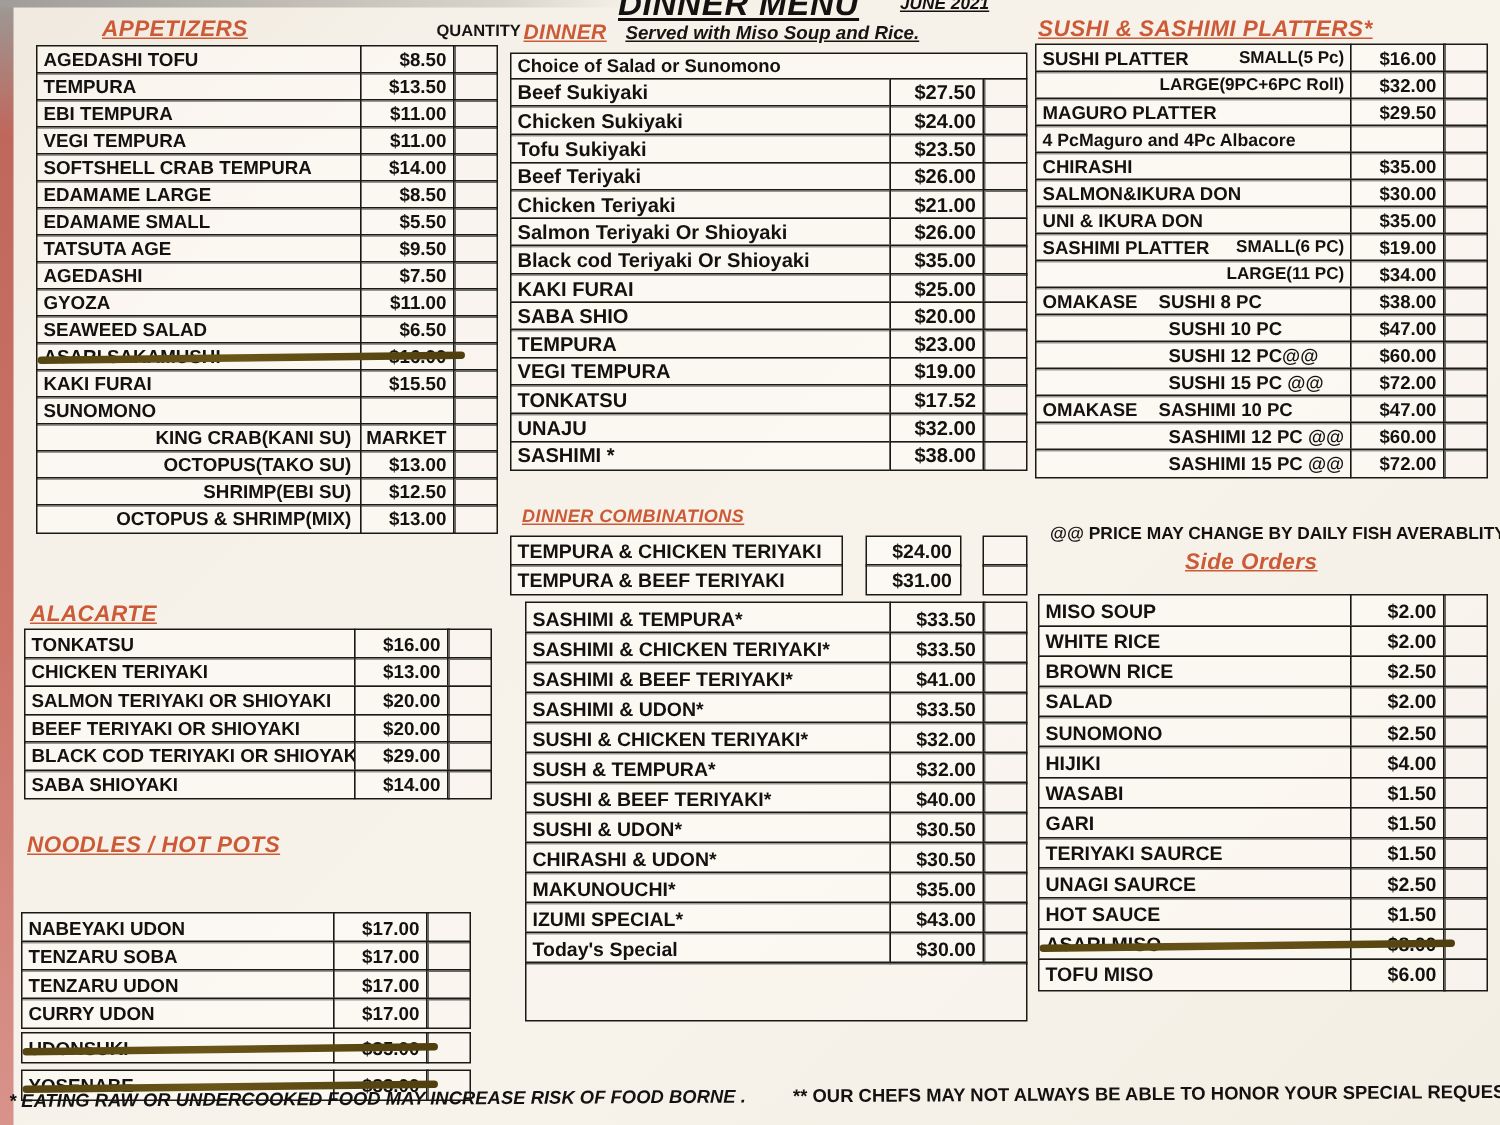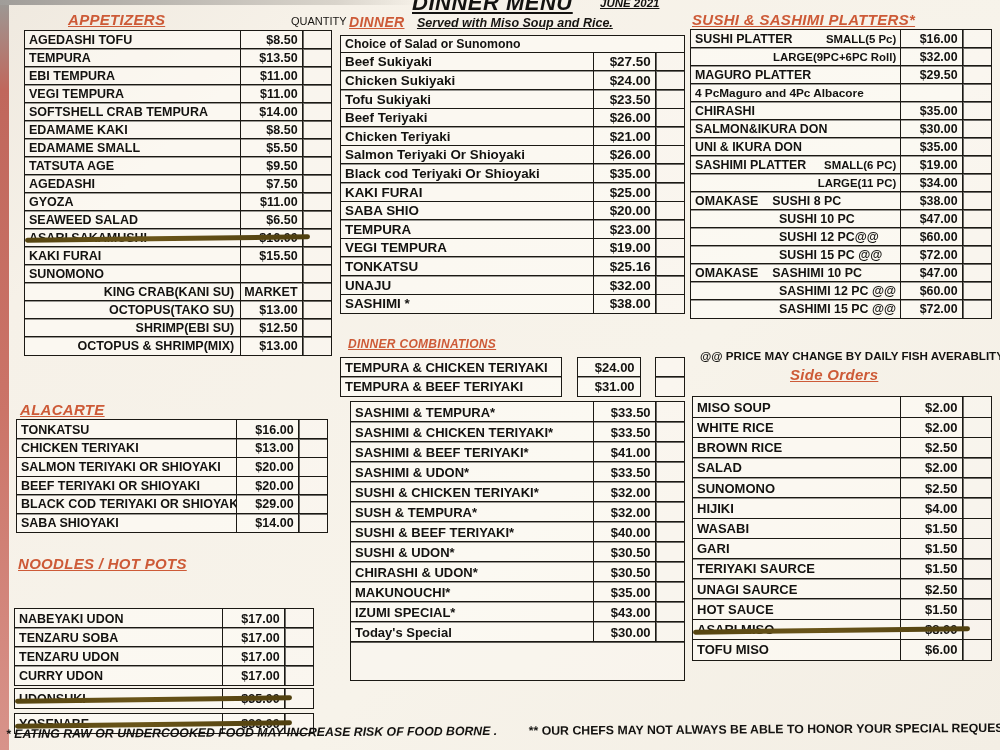--- a/index.html
+++ b/index.html
@@ -8,21 +8,21 @@
         background:linear-gradient(135deg,#efe9df 0%,#f6f1e8 18%,#f7f3ea 60%,#f3eee4 100%);}
   
   .edge-left{position:absolute;left:0;top:0;width:9px;height:750px;
              background:linear-gradient(180deg,#9b9a96 0%,#c0675c 12%,#cb7468 55%,#d8938a 100%);}
   .edge-top{position:absolute;left:0;top:0;width:420px;height:5px;
             background:linear-gradient(90deg,#a09d99,#d9d4cb 80%,rgba(217,212,203,0));}
   
   .sec-heading{font-weight:bold;font-style:italic;color:#cd5a37;text-decoration:underline;
                font-size:15px;letter-spacing:.3px;white-space:nowrap;}
   .sub-note{font-weight:bold;font-style:italic;color:#171512;text-decoration:underline;font-size:12.5px;}
-  .qty-label{font-weight:normal;color:#171512;font-size:11px;text-align:right;}
+  .qty-label{font-weight:bold;color:#171512;font-size:11px;text-align:right;}
   
   .mtable{position:absolute;}
   .mrow{display:flex;position:relative;margin-top:-1.6px;}
   .cell{border:1.6px solid #1b1914;background:rgba(255,253,248,.55);display:flex;align-items:center;
         white-space:nowrap;overflow:hidden;box-sizing:border-box;}
   .cell+.cell{margin-left:-1.6px;}
   .name{flex:1;padding:0 4px;font-weight:bold;color:#131210;}
   .name.ra{justify-content:flex-end;padding-right:6px;}
   .name.ind{padding-left:88px;}
   .pre{font-weight:bold;margin-right:14px;}
@@ -96,21 +96,21 @@
       </div>
       <div class="mrow">
         <div class="name cell">
           <span>SOFTSHELL CRAB TEMPURA</span>
         </div>
         <div class="price cell">$14.00</div>
         <div class="qty cell"></div>
       </div>
       <div class="mrow">
         <div class="name cell">
-          <span>EDAMAME KAKI</span>
+          <span>EDAMAME LARGE</span>
         </div>
         <div class="price cell">$8.50</div>
         <div class="qty cell"></div>
       </div>
       <div class="mrow">
         <div class="name cell">
           <span>EDAMAME SMALL</span>
         </div>
         <div class="price cell">$5.50</div>
         <div class="qty cell"></div>
@@ -371,21 +371,21 @@
         <div class="name cell">
           <span>VEGI TEMPURA</span>
         </div>
         <div class="price cell">$19.00</div>
         <div class="qty cell"></div>
       </div>
       <div class="mrow">
         <div class="name cell">
           <span>TONKATSU</span>
         </div>
-        <div class="price cell">$25.16</div>
+        <div class="price cell">$17.52</div>
         <div class="qty cell"></div>
       </div>
       <div class="mrow">
         <div class="name cell">
           <span>UNAJU</span>
         </div>
         <div class="price cell">$32.00</div>
         <div class="qty cell"></div>
       </div>
       <div class="mrow">

